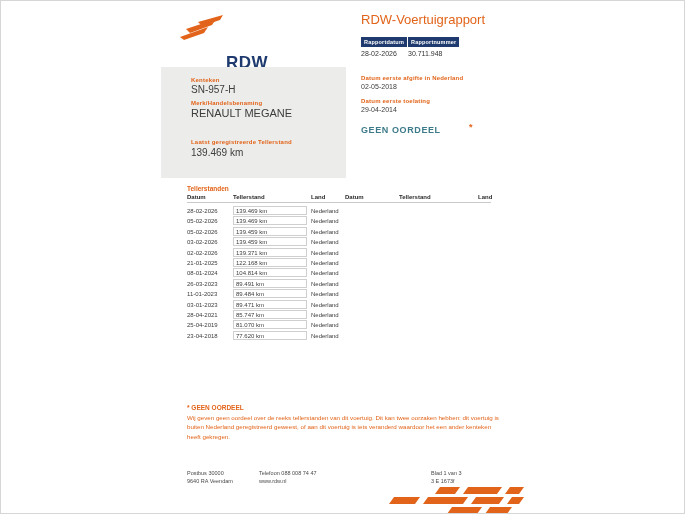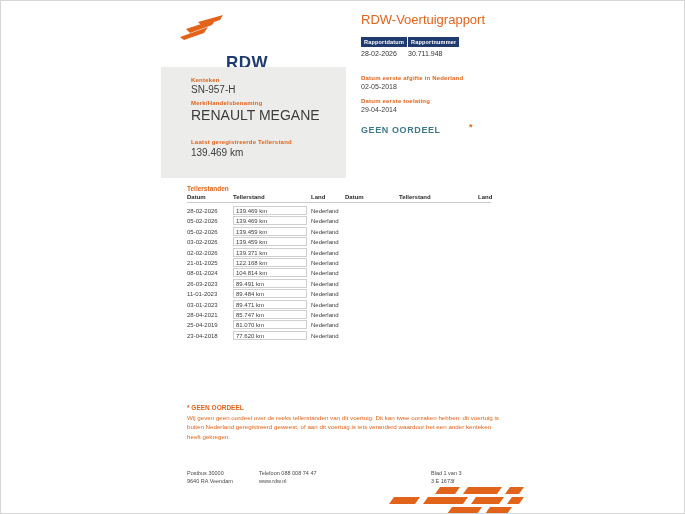--- a/index.html
+++ b/index.html
@@ -20,21 +20,21 @@
   .badge-date { left:360px; } .badge-num { left:407px; }
   .badge-value { position:absolute; top:49px; font-size:7px; color:#333333; }
   .val-date { left:360px; } .val-num { left:407px; }
 
   
   .vehicle-panel { position:absolute; left:160px; top:66px; width:185px; height:111px; background:#ECECEA; }
   .vp-item { position:absolute; left:30px; }
   .lbl { color:var(--orange); font-size:6px; font-weight:bold; letter-spacing:0.2px; }
   .val { color:var(--ink); }
   .v-kenteken-l { top:10px; } .v-kenteken { top:17px; font-size:10px; }
-  .v-merk-l { top:33px; } .v-merk { top:40px; font-size:14px; }
+  .v-merk-l { top:33px; } .v-merk { top:40px; font-size:11px; }
   .v-teller-l { top:72px; } .v-teller { top:80px; font-size:10px; }
 
   
   .ri-l1 { left:360px; top:74px; } .ri-v1 { left:360px; top:82px; font-size:7px; }
   .ri-l2 { left:360px; top:97px; } .ri-v2 { left:360px; top:105px; font-size:7px; }
   .verdict { left:360px; top:124px; font-size:9px; font-weight:bold; color:var(--teal); letter-spacing:0.6px; }
   .verdict-ast { left:468px; top:121px; font-size:9px; font-weight:bold; color:var(--orange); }
 
   
   .section-title { left:186px; top:184px; font-size:6.5px; font-weight:bold; color:var(--orange); }

